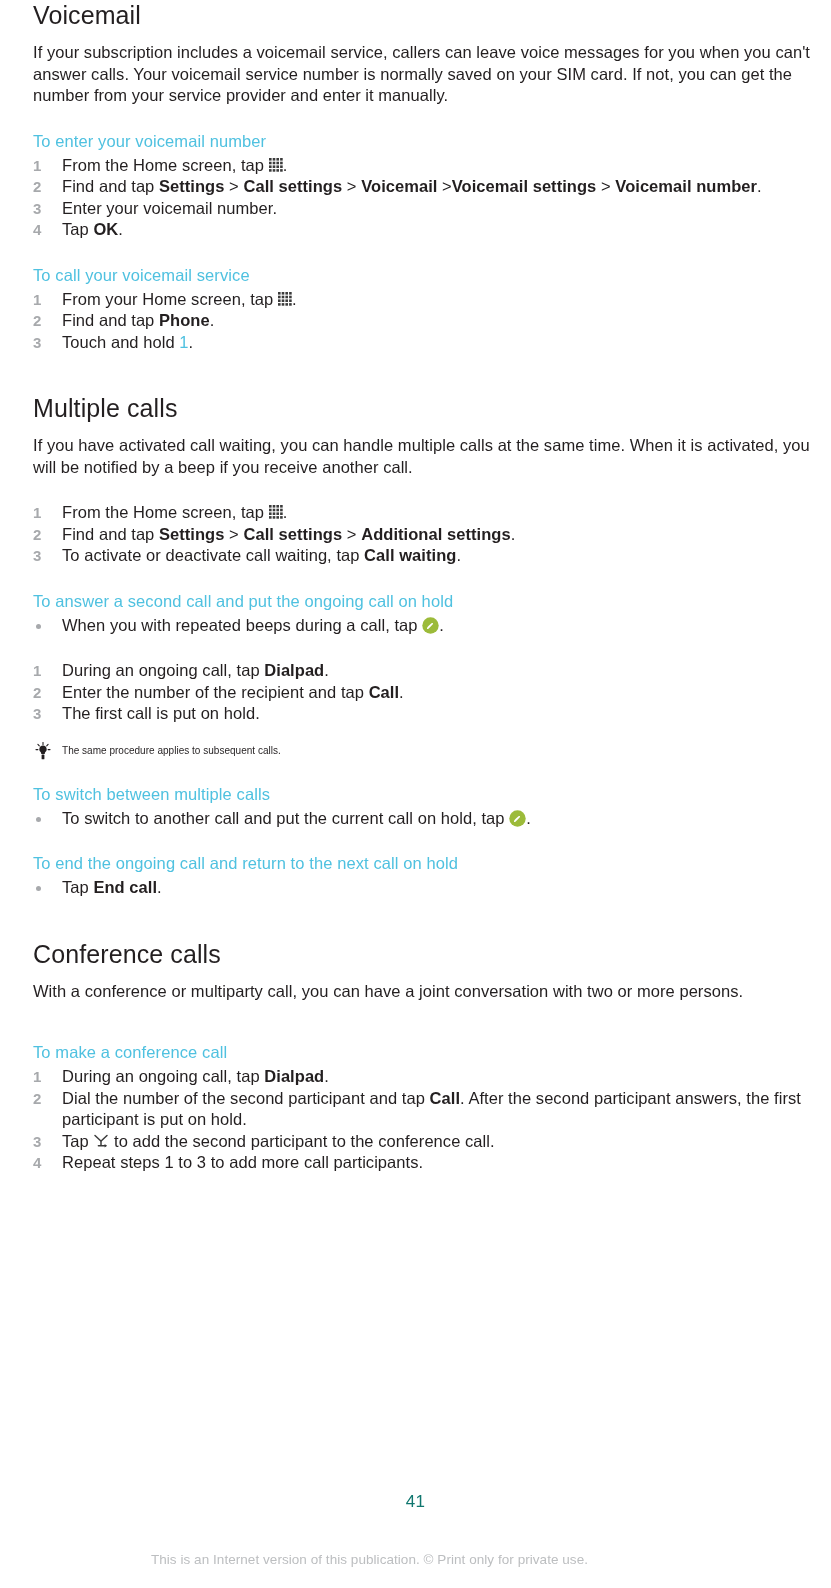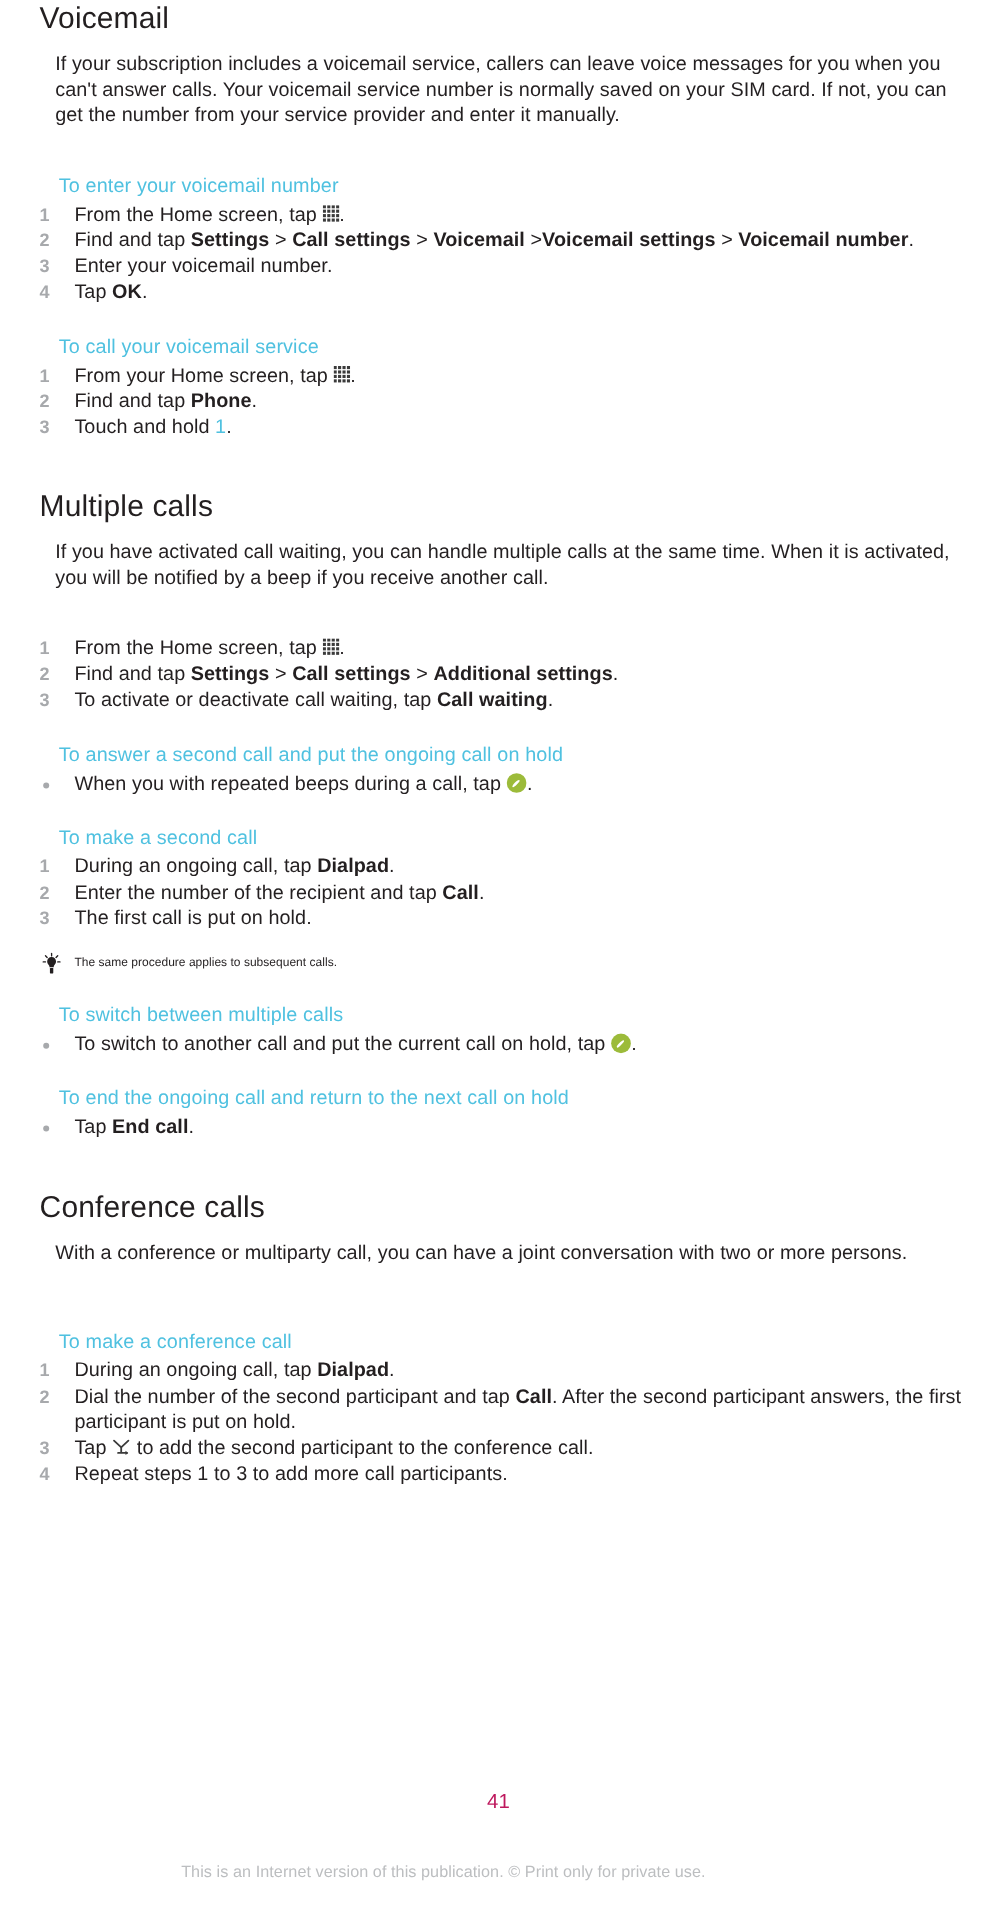--- a/index.html
+++ b/index.html
@@ -39,29 +39,29 @@
     font-weight: normal;
     line-height: 30px;
     margin: 0 0 12px 0;
     letter-spacing: 0.1px;
     color: #231f20;
   }
   h2.task {
     font-size: 16.5px;
     font-weight: normal;
     line-height: 20px;
-    margin: 0 0 4px 16px;
+    margin: 0 0 4px 0;
     color: #4fc1e0;
     letter-spacing: 0.1px;
   }
 
   p.body {
     font-size: 16.5px;
     line-height: 21.5px;
-    margin: 13px;
+    margin: 0;
     color: #231f20;
     letter-spacing: 0.05px;
   }
 
   b, .bold { font-weight: bold; }
   .accent { color: #4fc1e0; }
 
   
   .sec-gap-lg  { height: 40px; }
   .sec-gap-md  { height: 24px; }
@@ -137,21 +137,21 @@
   
   .icon-merge { width: 16px; height: 15px; vertical-align: -2px; }
 
   
   .page-number {
     position: absolute;
     left: 0;
     top: 1492px;
     width: 831px;
     text-align: center;
-    color: #be185d;
+    color: #0f766e;
     font-size: 17px;
     letter-spacing: 0.3px;
   }
   .imprint {
     position: absolute;
     left: 0;
     top: 1552px;
     width: 739px;
     text-align: center;
     color: #bcbec0;
@@ -301,21 +301,20 @@
         <span class="dot"></span>
         <span>When you with repeated beeps during a call, tap </span><span class="inline-icon icon-answercall"><svg viewBox="0 0 17 17" width="17" height="17">
               <circle cx="8.5" cy="8.5" r="8.2" fill="#9cbb3a"></circle>
               <path d="M5.2 11.9c-.35-.35-.3-.75.05-1.35.9-1.5 2.4-3.1 4-4.15.75-.5 1.25-.6 1.6-.25.35.35.22.8-.3 1.45-1.1 1.35-2.5 2.85-3.85 3.9-.65.5-1.15.75-1.5.4z" fill="#ffffff"></path>
             </svg></span><span>.</span>
       </li>
     </ul>
 
     <div class="sec-gap-md"></div>
 
-    <h2 class="task">To make a second call</h2>
 
     <ol class="steps">
       <li>
         <span class="num">1</span>
         <span>During an ongoing call, tap </span><b>Dialpad</b><span>.</span>
       </li>
       <li>
         <span class="num">2</span>
         <span>Enter the number of the recipient and tap </span><b>Call</b><span>.</span>
       </li>

